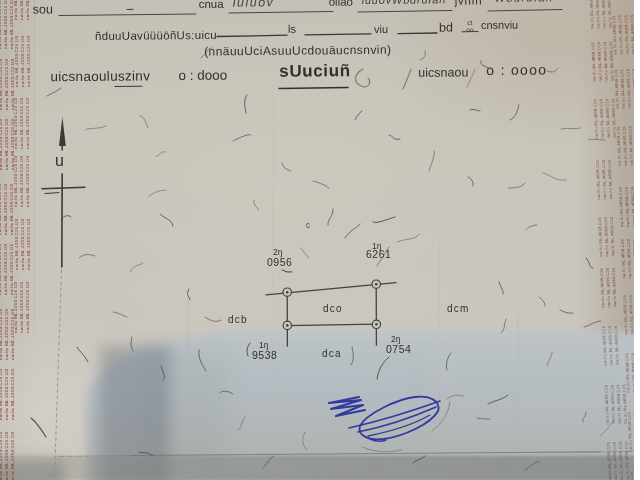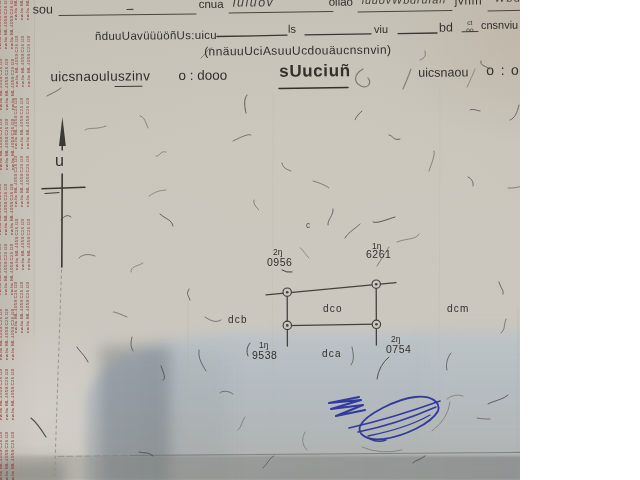--- a/index.html
+++ b/index.html
@@ -1,17 +1,17 @@
 <!DOCTYPE html>
 <html><head>
 <meta charset="utf-8">
 <style>
   html,body{margin:0;padding:0;}
   body{width:640px;height:480px;overflow:hidden;font-family:"Liberation Sans",sans-serif;}
-  #photo{position:relative;width:520px;height:480px;overflow:hidden;background:#c8c4ba;}
+  #photo{position:relative;width:634px;height:480px;overflow:hidden;background:#c8c4ba;}
   .abs{position:absolute;}
 </style>
 </head>
 <body>
 <div id="photo">
 
   <div class="abs" style="left:0;top:0;width:640px;height:480px;
     background:
       radial-gradient(240px 160px at 86% 7%, rgba(184,170,150,0.5), rgba(184,170,150,0) 72%),
       radial-gradient(430px 300px at 45% 35%, rgba(206,202,192,0.45), rgba(206,202,192,0) 75%),

